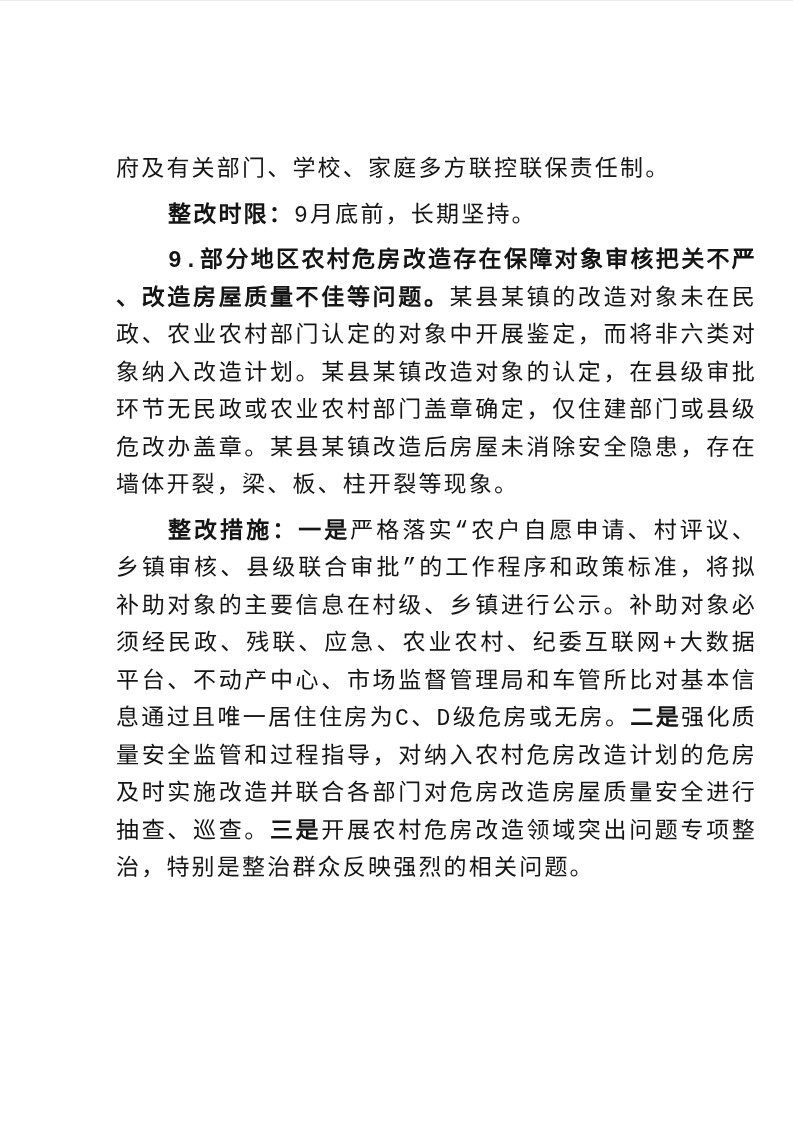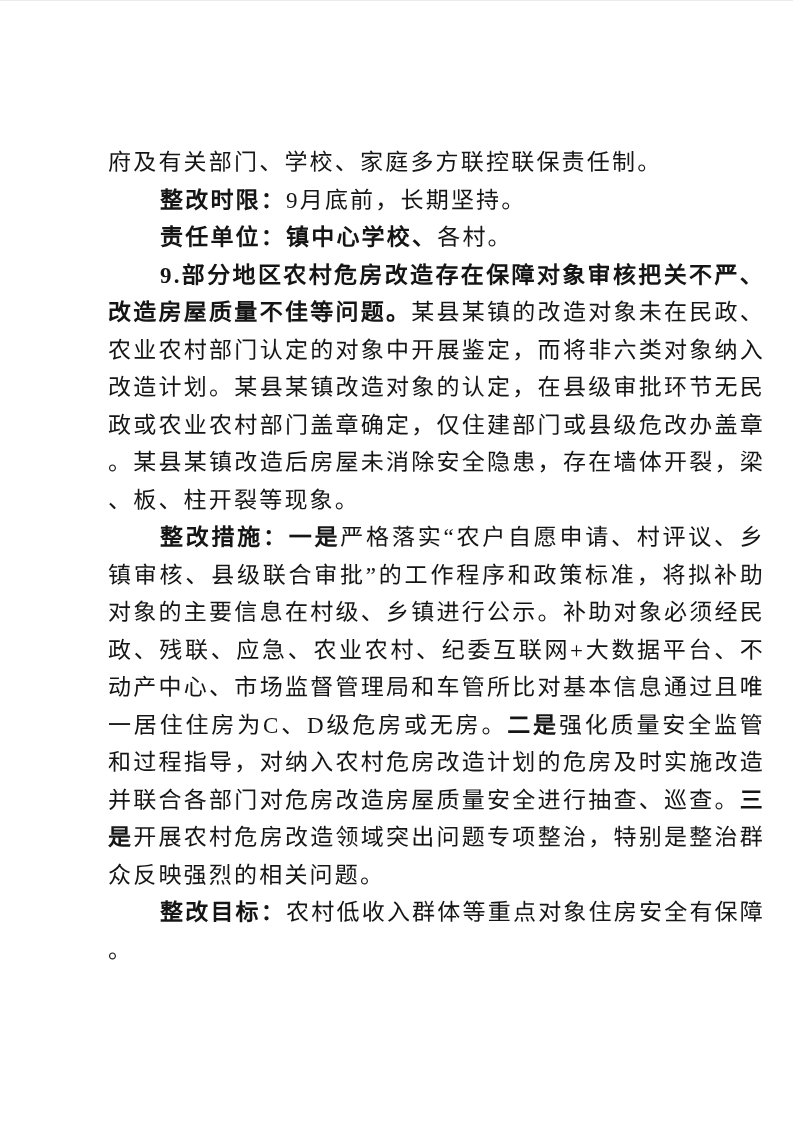--- a/index.html
+++ b/index.html
@@ -23,35 +23,34 @@
     top: 143px;
     width: 657px;
     color: #151515;
     font-size: 23px;
     line-height: 37.5px;
     text-align: justify;
     letter-spacing: 2.2px;
     line-break: anywhere;
   }
   .para {
-    margin: 0;
+    margin: 8px;
     padding: 0;
     text-indent: 0;
+    font-family: Liberation Mono, monospace;
   }
   .para.indent {
     text-indent: 52px;
   }
   .run { font-weight: normal; }
   .run.b { font-weight: 700; }
 </style>
 </head>
 <body>
 
 <div class="page">
   <div class="content">
       <p class="para"><span class="run">府及有关部门、学校、家庭多方联控联保责任制。</span></p>
       <p class="para indent"><span class="run b">整改时限：</span><span class="run">9月底前，长期坚持。</span></p>
-      <p class="para indent"><span class="run b">责任单位：镇中心学校、</span><span class="run">各村。</span></p>
       <p class="para indent"><span class="run b">9.部分地区农村危房改造存在保障对象审核把关不严、改造房屋质量不佳等问题。</span><span class="run">某县某镇的改造对象未在民政、农业农村部门认定的对象中开展鉴定，而将非六类对象纳入改造计划。某县某镇改造对象的认定，在县级审批环节无民政或农业农村部门盖章确定，仅住建部门或县级危改办盖章。某县某镇改造后房屋未消除安全隐患，存在墙体开裂，梁、板、柱开裂等现象。</span></p>
       <p class="para indent"><span class="run b">整改措施：一是</span><span class="run">严格落实“农户自愿申请、村评议、乡镇审核、县级联合审批”的工作程序和政策标准，将拟补助对象的主要信息在村级、乡镇进行公示。补助对象必须经民政、残联、应急、农业农村、纪委互联网+大数据平台、不动产中心、市场监督管理局和车管所比对基本信息通过且唯一居住住房为C、D级危房或无房。</span><span class="run b">二是</span><span class="run">强化质量安全监管和过程指导，对纳入农村危房改造计划的危房及时实施改造并联合各部门对危房改造房屋质量安全进行抽查、巡查。</span><span class="run b">三是</span><span class="run">开展农村危房改造领域突出问题专项整治，特别是整治群众反映强烈的相关问题。</span></p>
-      <p class="para indent"><span class="run b">整改目标：</span><span class="run">农村低收入群体等重点对象住房安全有保障。</span></p>
     </div>
 </div>
 
 </body></html>

